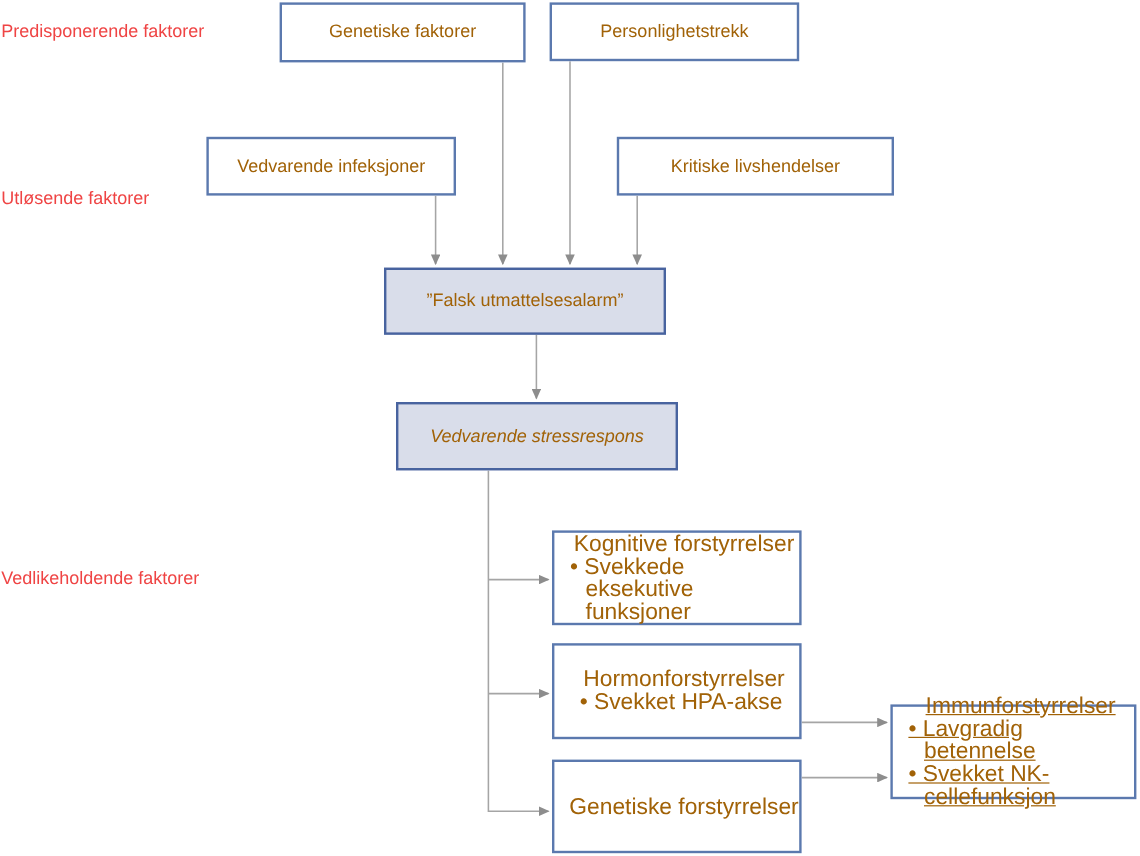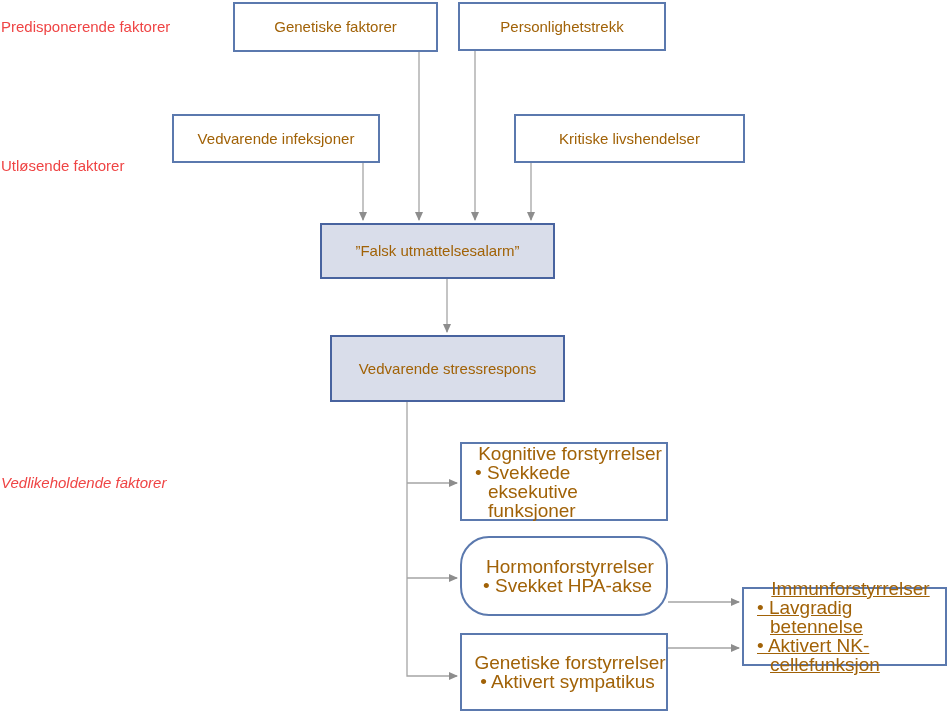--- a/index.html
+++ b/index.html
@@ -62,28 +62,28 @@
   .node.bullets .bullet-line {
     padding-left: 13px;
     text-indent: -13px;
   }
   
   #node-genetic-factors        { left: 233px; top: 2px;   width: 205px; height: 50px; }
   #node-personality-traits     { left: 458px; top: 2px;   width: 208px; height: 49px; }
   #node-long-infections        { left: 172px; top: 114px; width: 208px; height: 49px; }
   #node-critical-life-events   { left: 514px; top: 114px; width: 231px; height: 49px; }
   #node-false-fatigue-alarm    { left: 320px; top: 223px; width: 235px; height: 56px; }
-  #node-stress-response        { left: 330px; top: 335px; width: 235px; height: 67px; }
+  #node-stress-response        { left: 330px; top: 335px; width: 235px; height: 57px; font-style: italic; }
   #node-cognitive-disturbances { left: 460px; top: 442px; width: 208px; height: 79px; }
-  #node-hormonal-disturbances  { left: 460px; top: 536px; width: 208px; height: 80px; border-radius: 29px; }
+  #node-hormonal-disturbances  { left: 460px; top: 536px; width: 208px; height: 80px; }
   #node-autonomic-disturbances { left: 460px; top: 633px; width: 208px; height: 78px; }
   #node-immune-disturbances    { left: 742px; top: 587px; width: 205px; height: 79px; text-decoration: underline; }
   #row-label-predisposing { left: 1px; top: 19px;  }
   #row-label-triggering   { left: 1px; top: 131px; margin-top: 27px; }
-  #row-label-maintaining  { left: 1px; top: 475px; font-style: italic; }
+  #row-label-maintaining  { left: 1px; top: 475px; }
 </style>
 </head>
 <body>
 
 <div id="canvas">
 
   <svg id="connector-layer" viewBox="0 0 950 713" xmlns="http://www.w3.org/2000/svg">
     <defs>
       <marker id="arrow" markerWidth="9" markerHeight="8" refX="8" refY="4" orient="auto" markerUnits="userSpaceOnUse">
         <path d="M0,0 L9,4 L0,8 Z" fill="#8d8d8d"></path>
@@ -136,22 +136,21 @@
     <div class="bullet-line">• Svekkede eksekutive funksjoner</div>
   </div>
 
   <div class="node bullets" id="node-hormonal-disturbances">
     <div class="box-title">Hormonforstyrrelser</div>
     <div class="bullet-line">• Svekket HPA-akse</div>
   </div>
 
   <div class="node bullets" id="node-autonomic-disturbances">
     <div class="box-title">Genetiske forstyrrelser</div>
-    <div class="bullet-line">• Aktivert sympatikus</div>
   </div>
 
   <div class="node bullets" id="node-immune-disturbances">
     <div class="box-title">Immunforstyrrelser</div>
     <div class="bullet-line">• Lavgradig betennelse</div>
-    <div class="bullet-line">• Aktivert NK-cellefunksjon</div>
+    <div class="bullet-line">• Svekket NK-cellefunksjon</div>
   </div>
 
 </div>
 
 </body></html>

